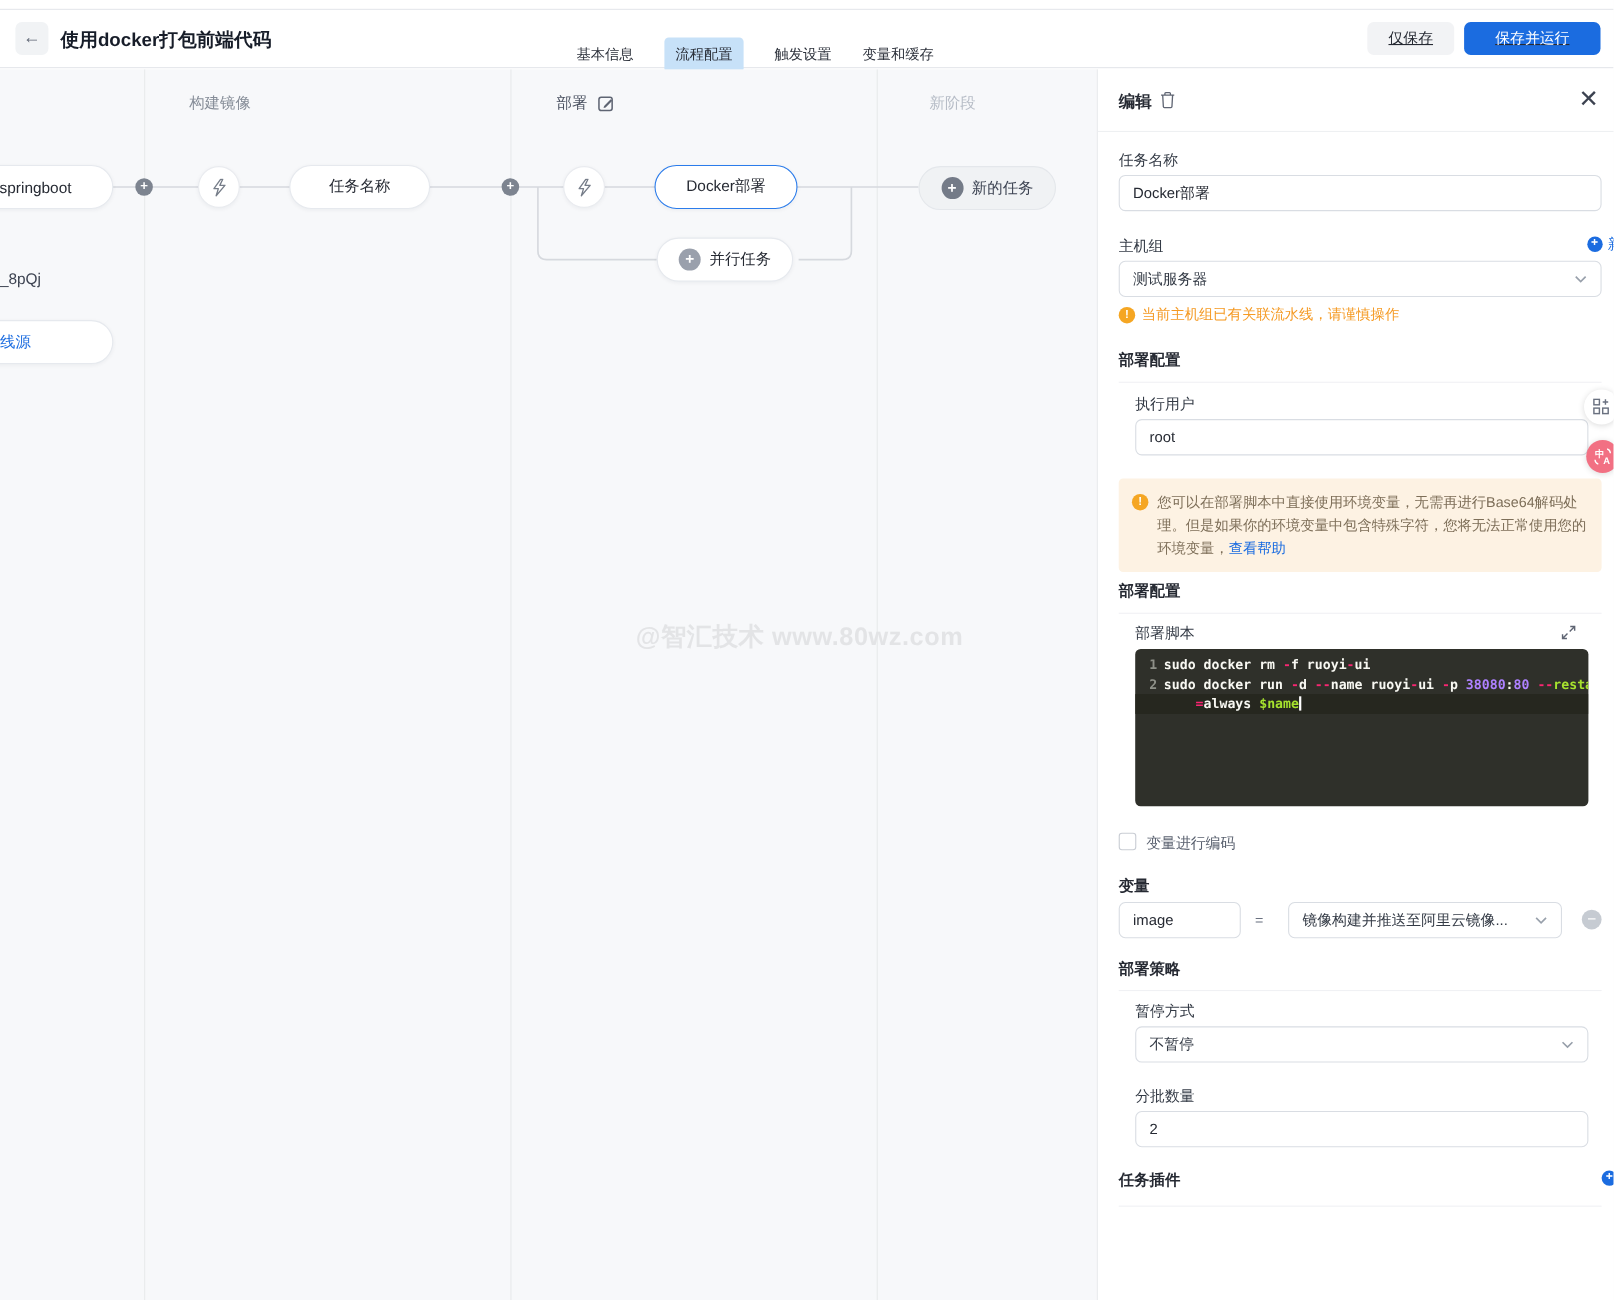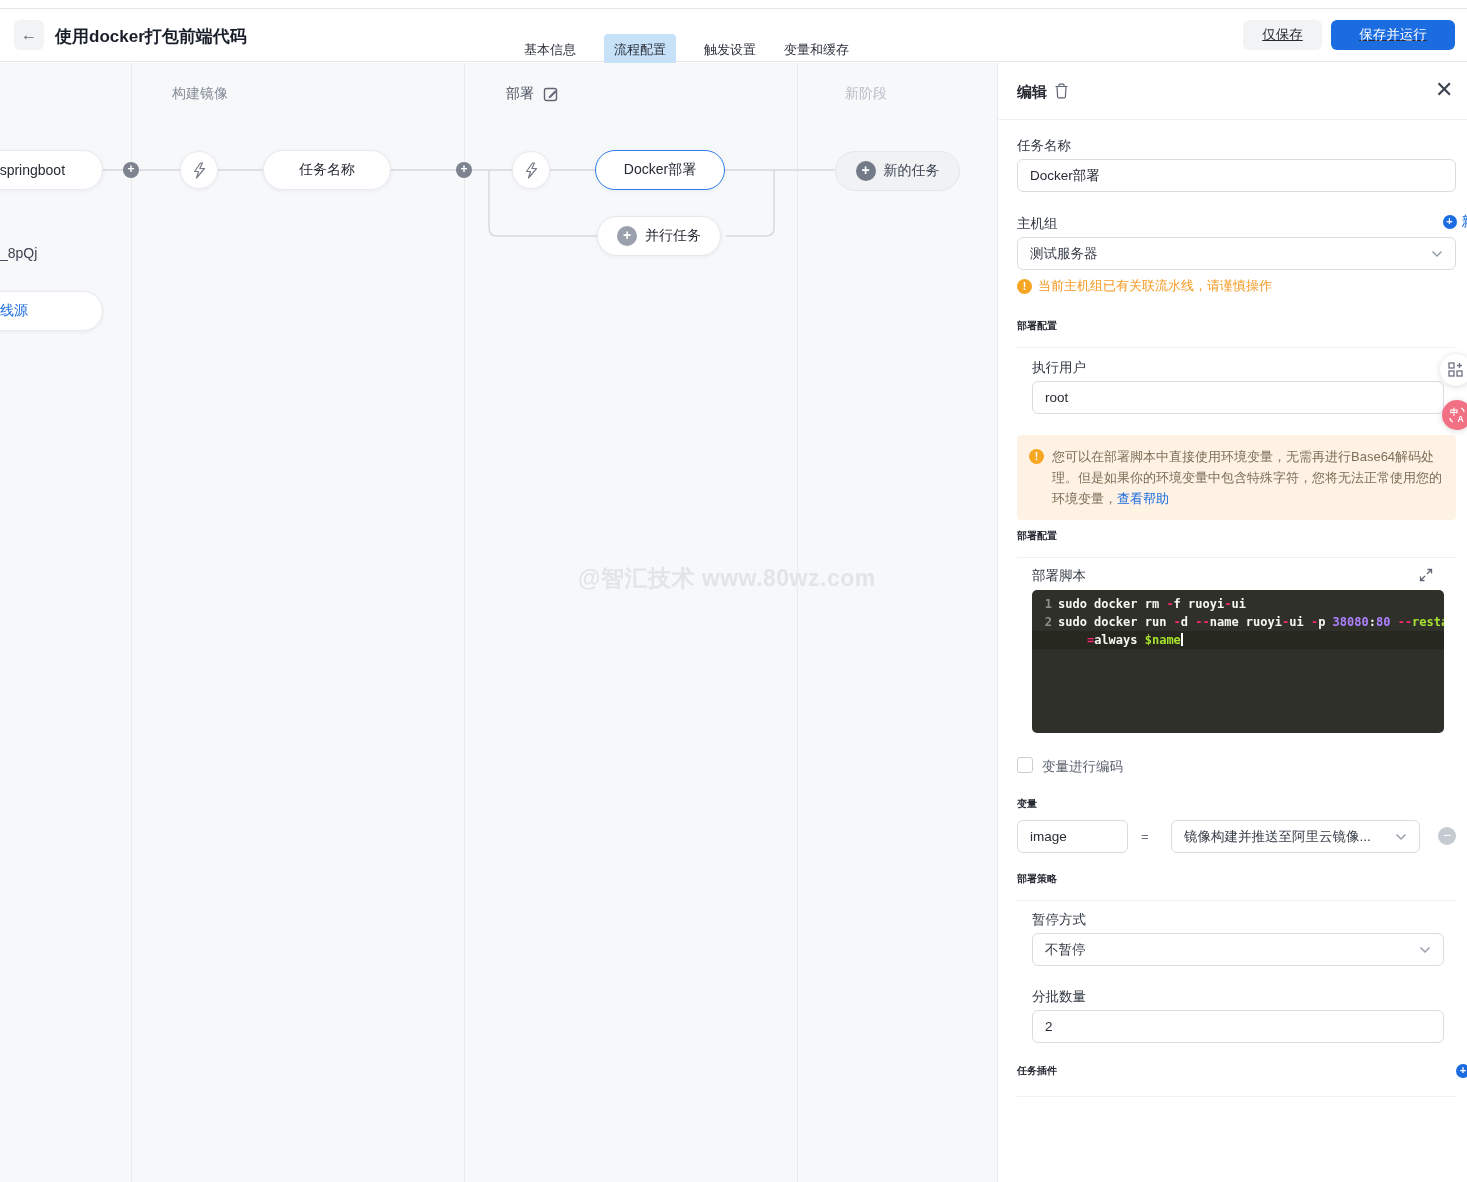--- a/index.html
+++ b/index.html
@@ -41,21 +41,21 @@
   .watermark{position:absolute;left:578px;top:500px;font-size:23px;font-weight:700;color:#e3e4e6;letter-spacing:.5px;white-space:nowrap;}
 
   
   .panel{position:absolute;left:997px;top:63px;width:544px;height:1119px;background:#fff;border-left:1px solid #e7e9ec;}
   .panel-hdr{position:absolute;left:0;top:0;width:100%;height:57px;border-bottom:1px solid #eef0f2;}
   .panel-title{position:absolute;left:19px;top:20px;font-size:15px;font-weight:600;color:#262a33;}
   .icon-btn{cursor:pointer;display:inline-flex;align-items:center;justify-content:center;}
   .trash{position:absolute;left:56px;top:20px;}
   .close-x{position:absolute;left:437px;top:16px;font-size:22px;color:#3c4250;line-height:22px;cursor:pointer;}
   .lbl{position:absolute;font-size:13.5px;color:#333a45;}
-  .sec-title{position:absolute;font-size:10px;font-weight:600;color:#262a33;}
+  .sec-title{position:absolute;font-size:14px;font-weight:600;color:#262a33;}
   .hr{position:absolute;left:19px;width:439px;height:1px;background:#f0f1f4;}
   .inp{position:absolute;height:33px;border:1px solid #d9dde3;border-radius:6px;background:#fff;font-size:13.5px;color:#262a33;padding:0 12px;font-family:inherit;outline:none;}
   .sel{position:absolute;height:33px;border:1px solid #d9dde3;border-radius:6px;background:#fff;display:flex;align-items:center;padding:0 12px;font-size:13.5px;color:#333a45;cursor:pointer;}
   .sel .chev{margin-left:auto;}
   .link{color:var(--accent-blue);font-size:13.5px;cursor:pointer;display:inline-flex;align-items:center;gap:5px;}
   .blue-plus{width:14px;height:14px;border-radius:50%;background:var(--accent-blue);color:#fff;font-size:11px;line-height:13px;text-align:center;font-weight:bold;}
   .warn-row{position:absolute;display:flex;align-items:center;gap:6px;font-size:13px;color:var(--warning-orange);}
   .warn-ico{width:15px;height:15px;border-radius:50%;background:#f5a623;color:#fff;font-size:10.5px;font-weight:bold;text-align:center;line-height:15px;flex:none;}
   .info-box{position:absolute;left:19px;width:439px;background:var(--info-bg);border-radius:4px;padding:11px 14px 11px 12px;font-size:13px;line-height:21px;color:#7d6e58;display:flex;gap:8px;}
   .info-box .warn-ico{margin-top:3px;}

